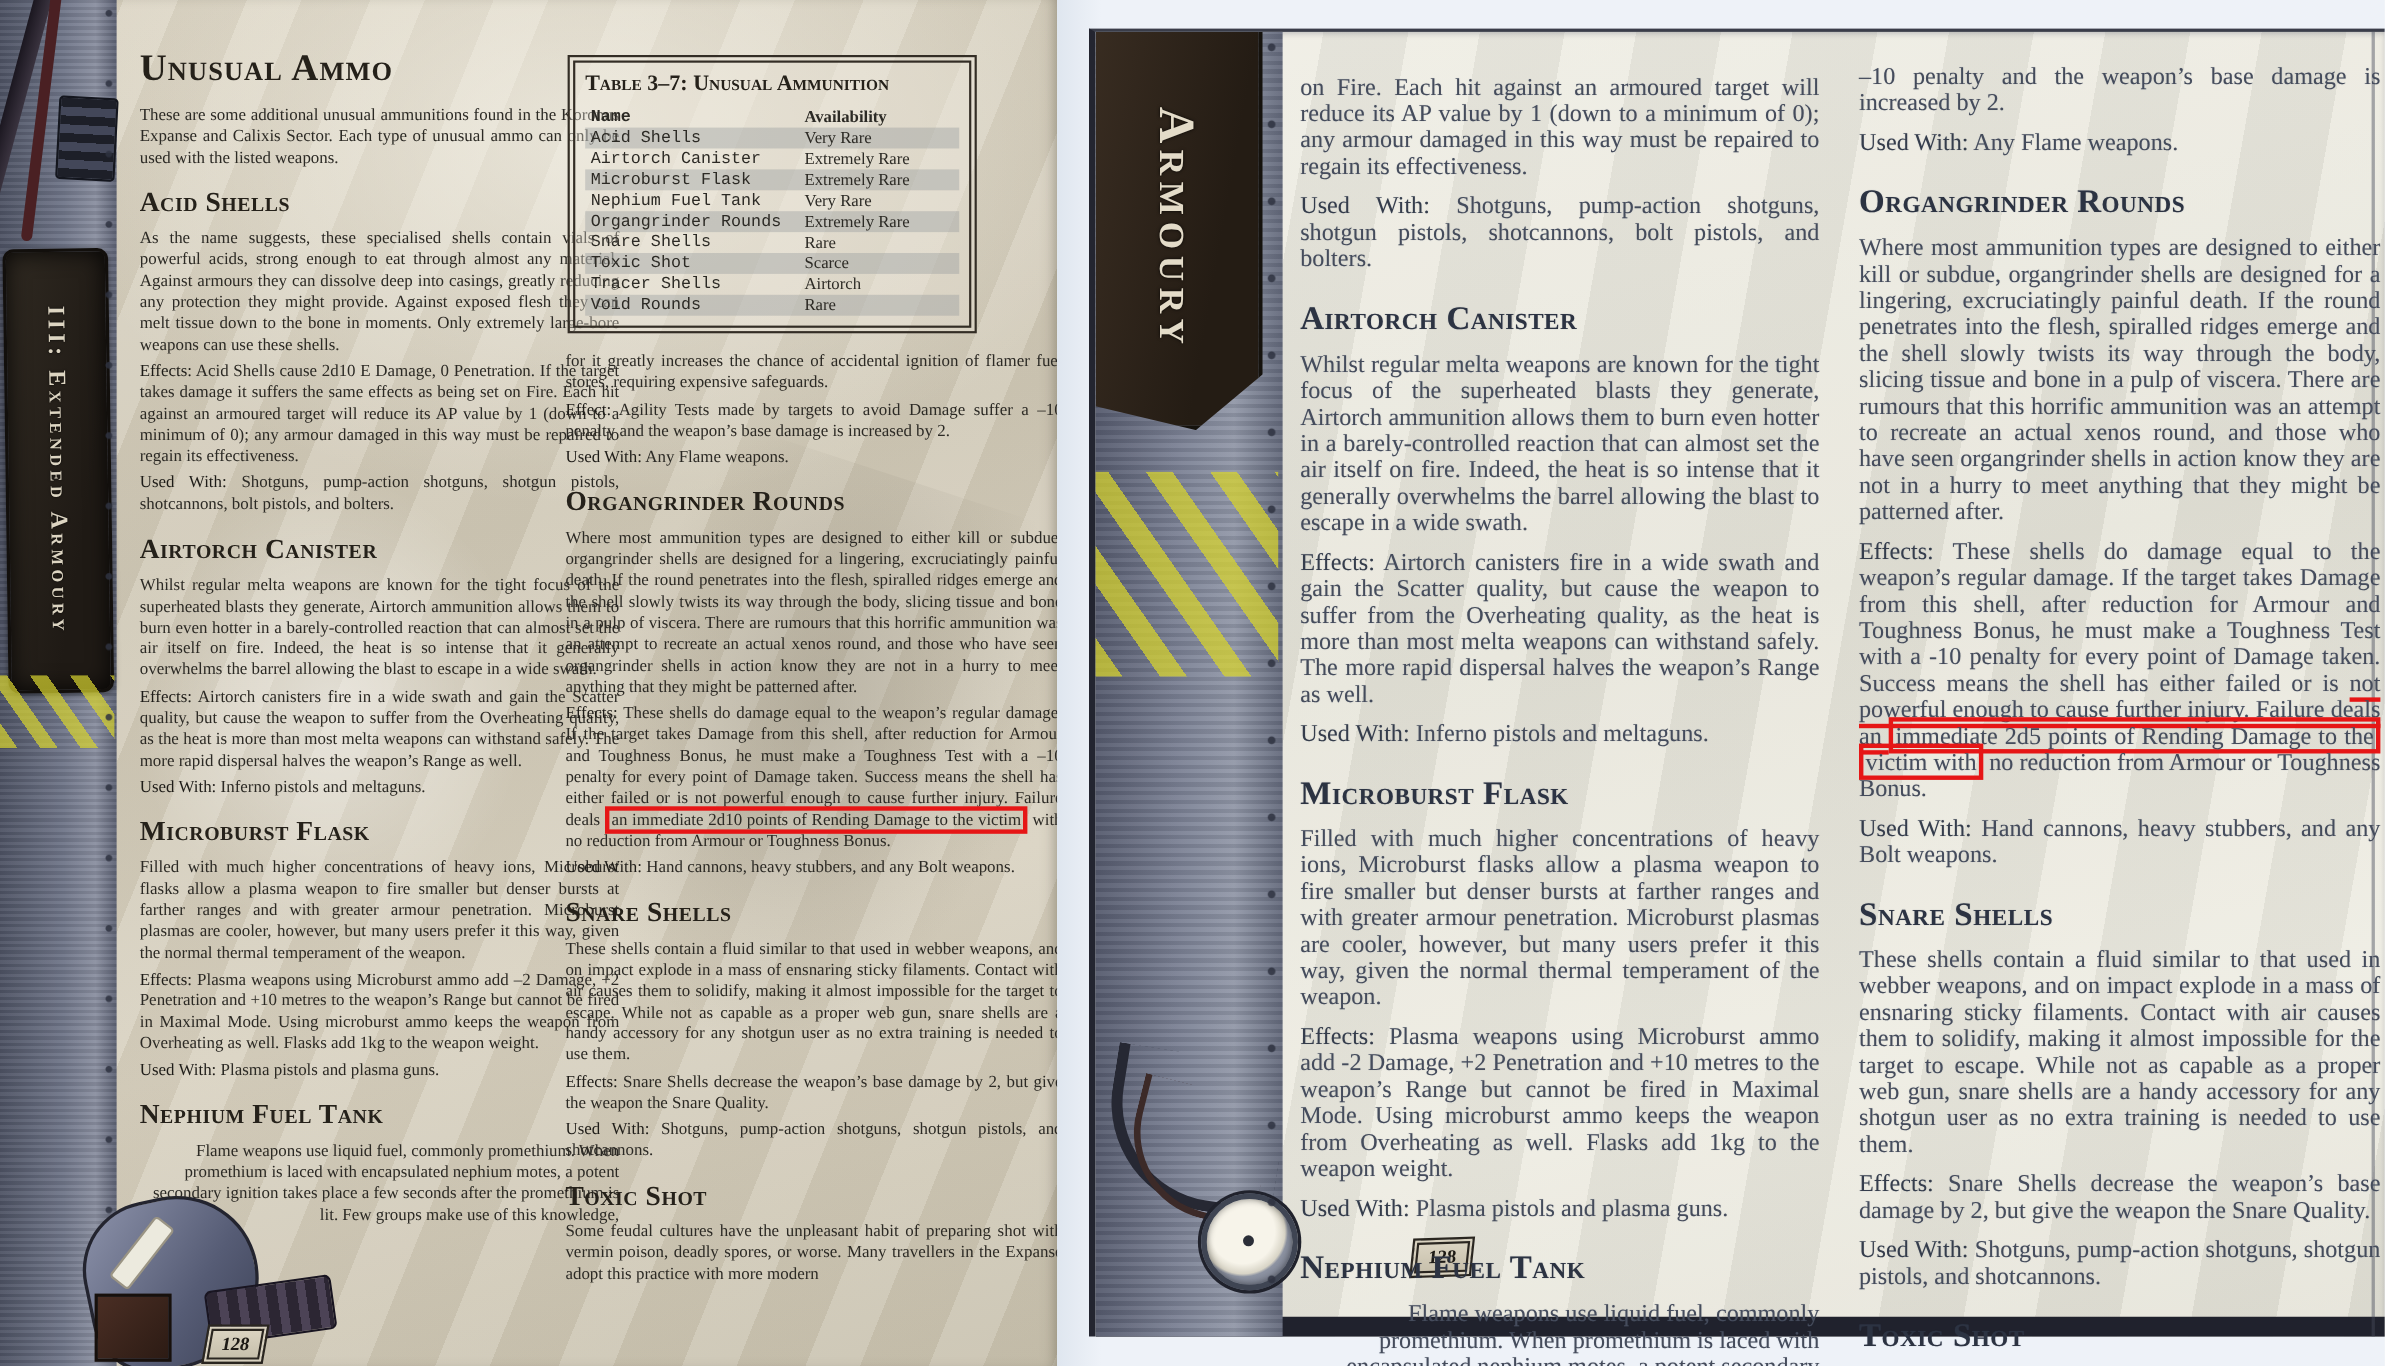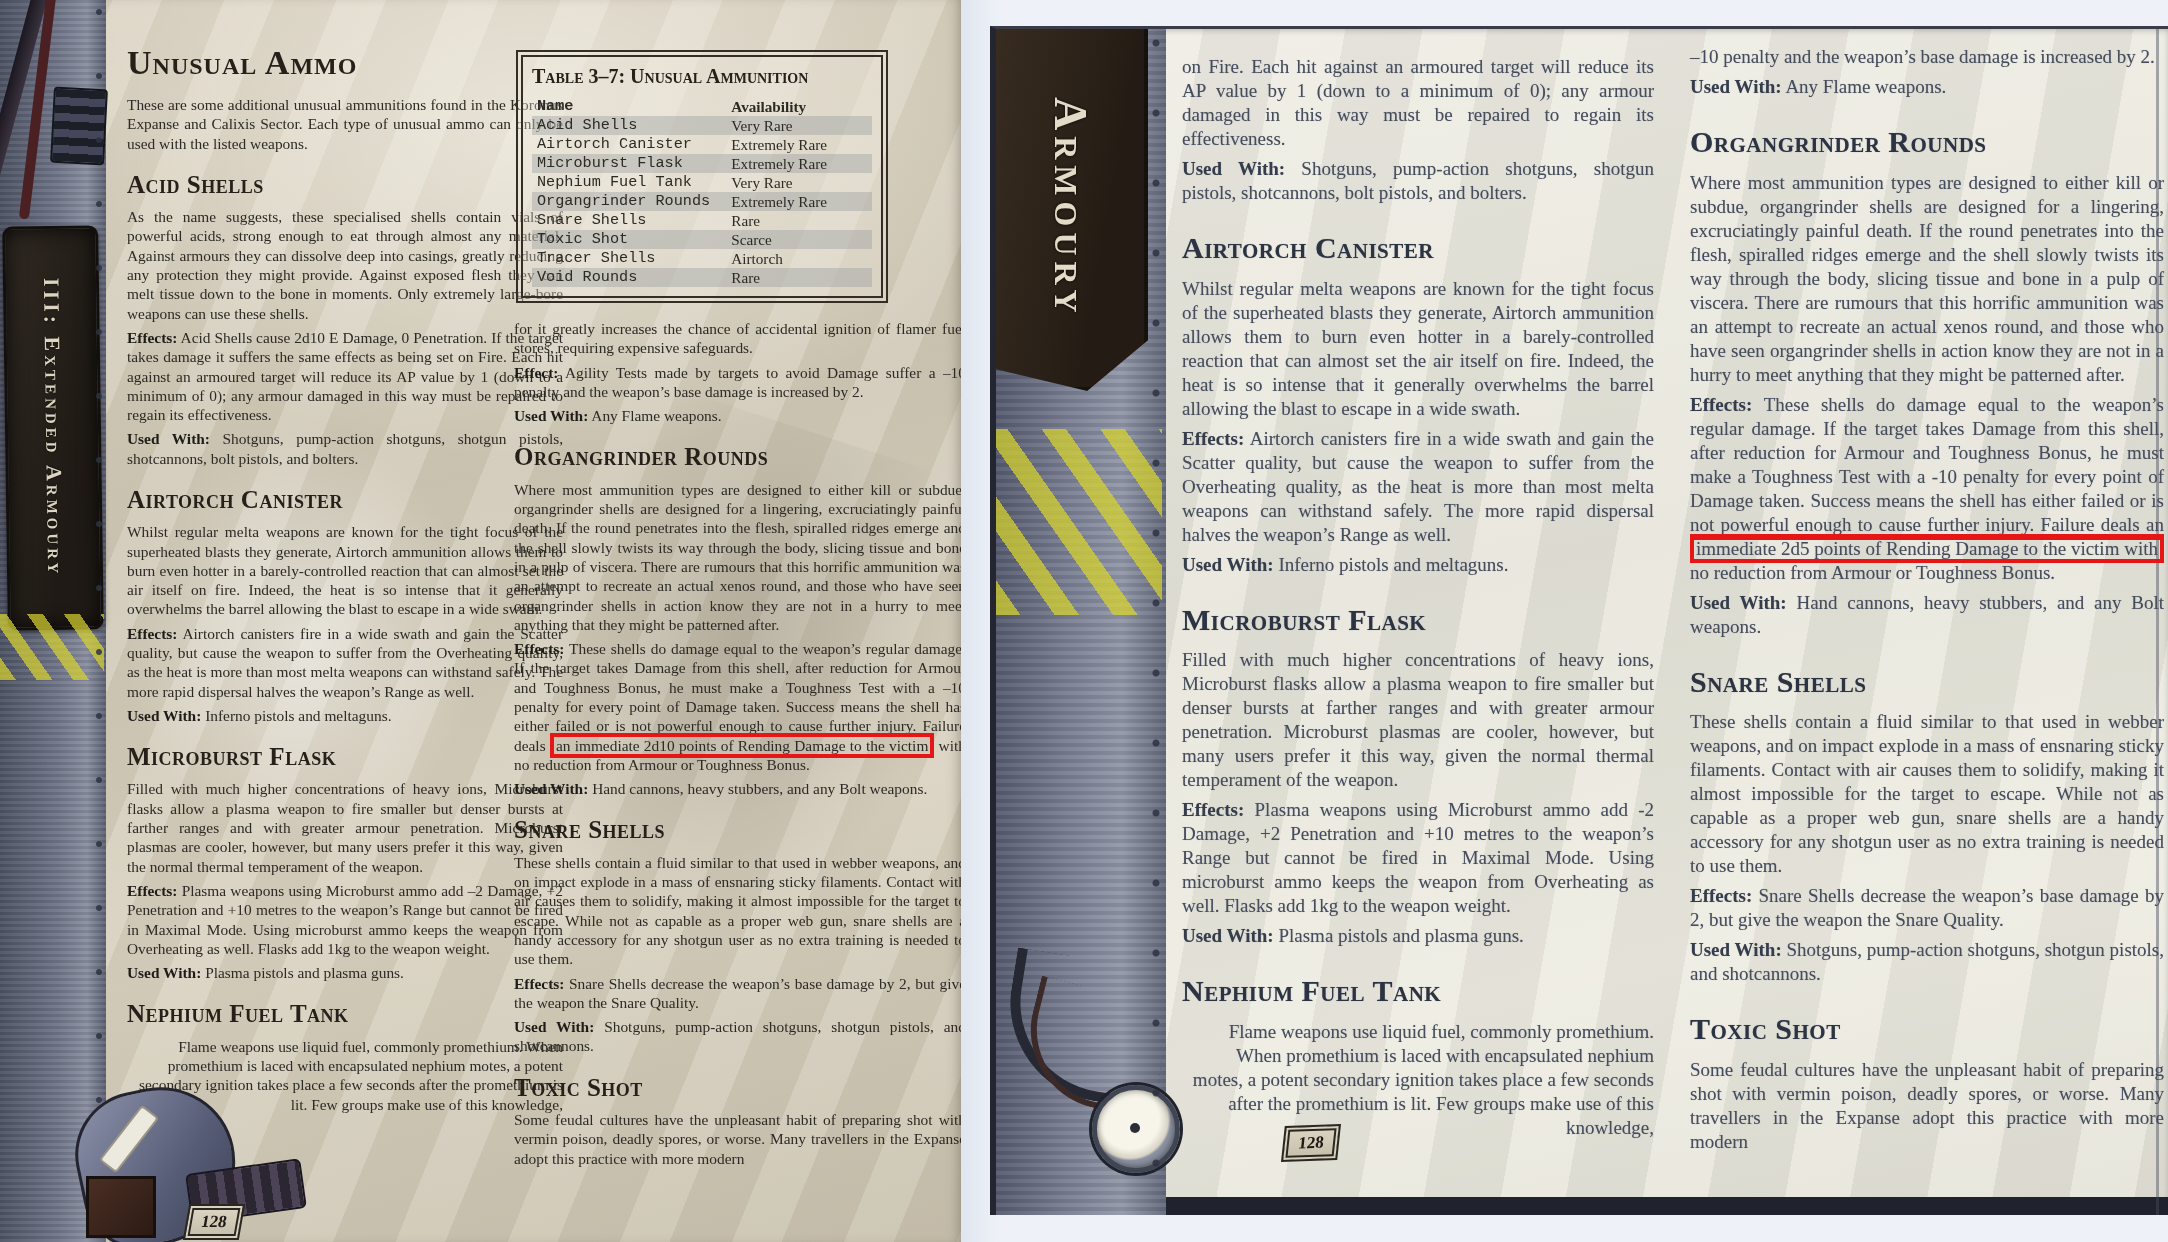--- a/index.html
+++ b/index.html
@@ -57,21 +57,21 @@
   .pn{position:absolute;width:52px;height:32px;display:flex;align-items:center;justify-content:center;
     background:linear-gradient(180deg,#ddd6c4,#c4bda9);border:2px solid #2a2620;
     box-shadow:inset 0 0 0 2px #d8d1bf, inset 0 0 0 4px #2a2620;
     font-weight:700;font-size:17px;color:#1d1a15;transform:skewX(-10deg);}
   #pn-left{left:186px;top:1204px;}
 
   
   .lp .para{font-size:15.4px;line-height:19.3px;color:#2c2a25;text-align:justify;margin:0 0 5px;}
   .lp .shead{font-variant:small-caps;font-weight:700;font-size:25px;line-height:1.05;
     color:#25211a;margin:19px 0 9px;letter-spacing:.5px;}
-  .lbl{font-weight:700;color:#1e1c18;}
+  .lbl{font-weight:400;color:#1e1c18;}
   .page-title{font-variant:small-caps;font-weight:700;font-size:34px;color:#25211a;
     letter-spacing:1px;margin:0 0 15px;line-height:1;}
   #l-col1{position:absolute;left:127px;top:46px;width:436px;}
   #l-col2{position:absolute;left:514px;top:48px;width:452px;}
   .wrap-left{text-align:right !important;}
 
   
   #tablebox{width:362px;border:2px solid #332d25;padding:3px;margin:2px 0 16px 2px;
     background:rgba(238,233,220,.35);}
   #tableinner{border:2px solid #332d25;padding:7px 9px 9px;}
@@ -123,21 +123,21 @@
     border:6px solid #3c2a28;border-right:none;border-top:none;
     border-radius:0 0 0 80px;transform:rotate(14deg);}
   .gauge{position:absolute;left:96px;top:1056px;width:78px;height:78px;border-radius:50%;
     background:radial-gradient(circle at 42% 38%, #f7f4ea 0 44%, #d8d4c6 58%, #8d93a2 62%, #6a7080);
     border:5px solid #3f4553;box-shadow:0 0 0 3px #20222c, inset 0 0 7px rgba(0,0,0,.45);}
   .gauge::after{content:"";position:absolute;left:33px;top:33px;width:10px;height:10px;
     border-radius:50%;background:#2b2e38;}
   #pn-right{left:287px;top:1096px;transform:skewX(-8deg) rotate(-2deg);}
 
   
-  .rp .para{font-size:19px;line-height:24px;color:#454c5c;text-align:justify;margin:0 0 6px;
+  .rp .para{font-size:22px;line-height:24px;color:#454c5c;text-align:justify;margin:12px 0 6px;
     text-shadow:0 0 1px rgba(90,100,120,.35);}
   .rp .shead{font-variant:small-caps;font-weight:700;font-size:30px;line-height:1.05;
     color:#2c3342;margin:27px 0 13px;letter-spacing:.5px;text-shadow:0 0 1px rgba(60,70,95,.4);}
   .rp .lbl{color:#353d4c;}
   #r-col1{position:absolute;left:186px;top:26px;width:472px;}
   #r-col2{position:absolute;left:694px;top:16px;width:474px;}
   .section{margin:0;}
 </style>
 </head>
 <body>

